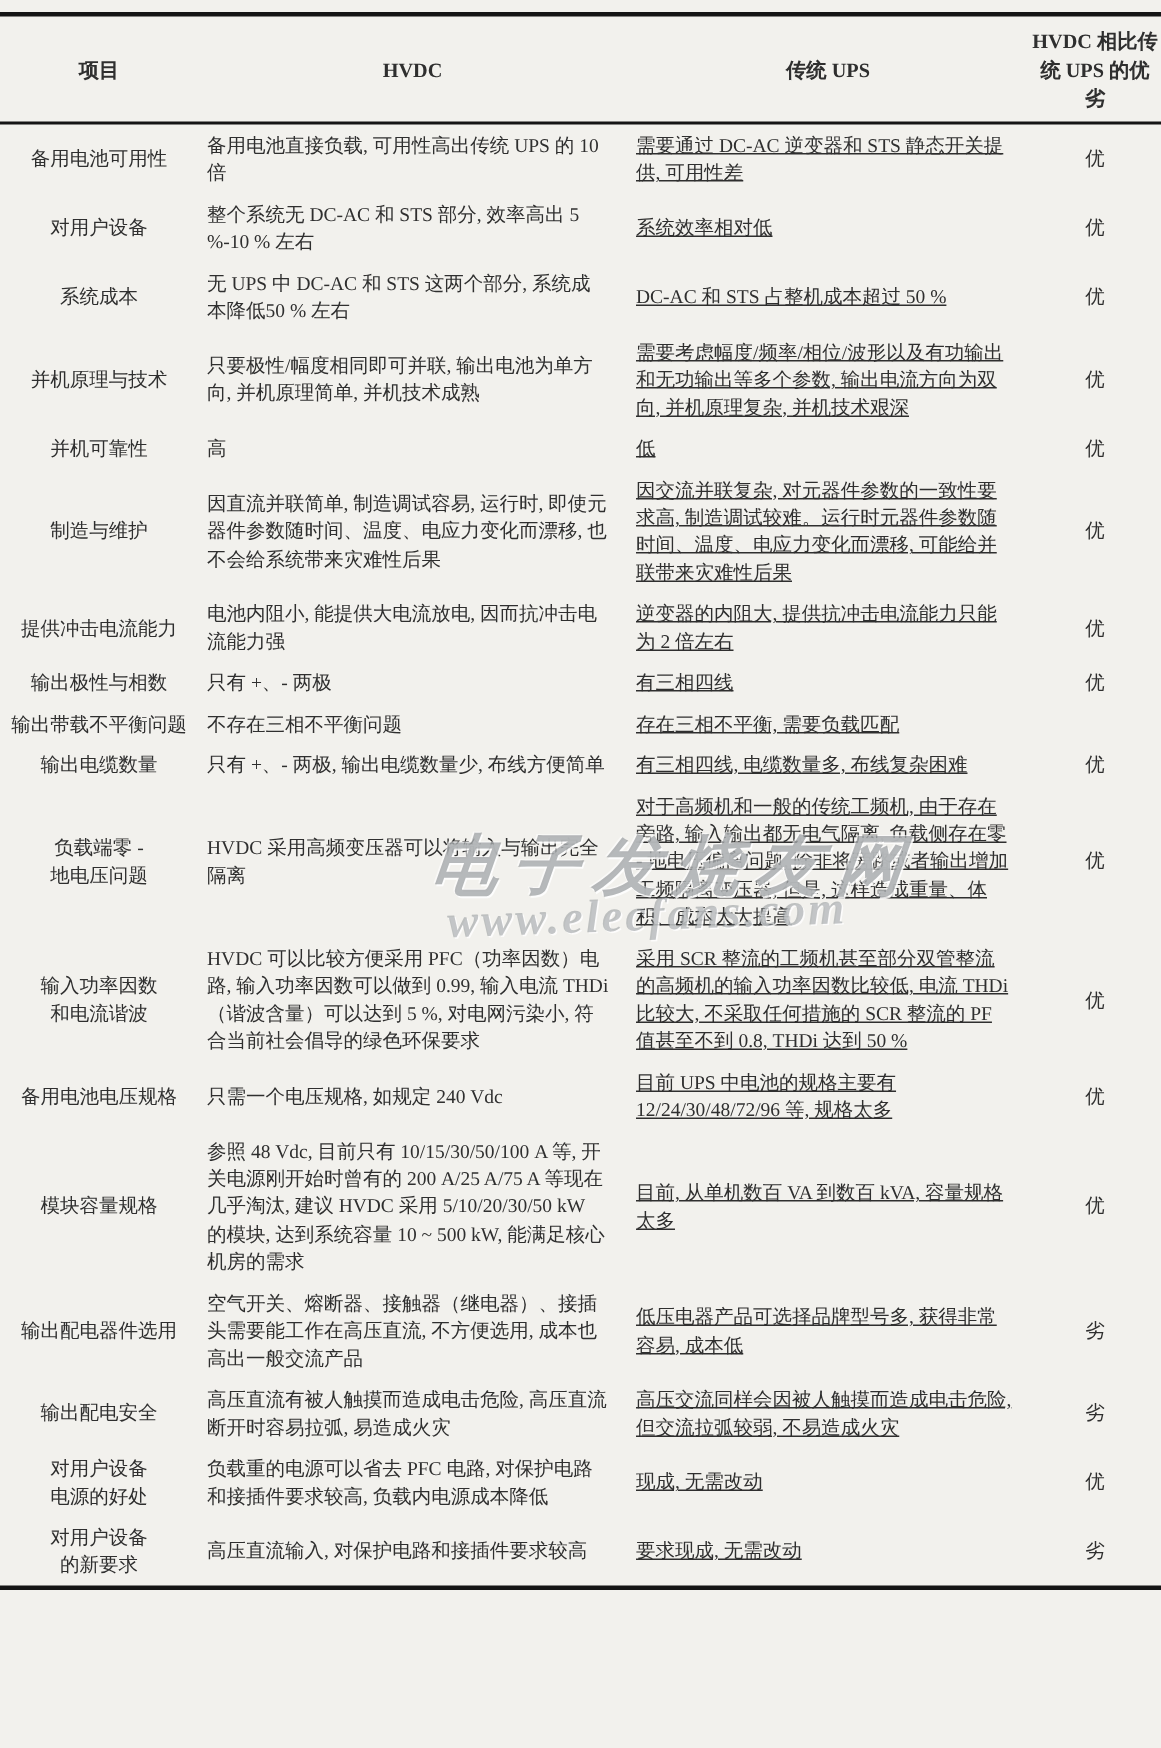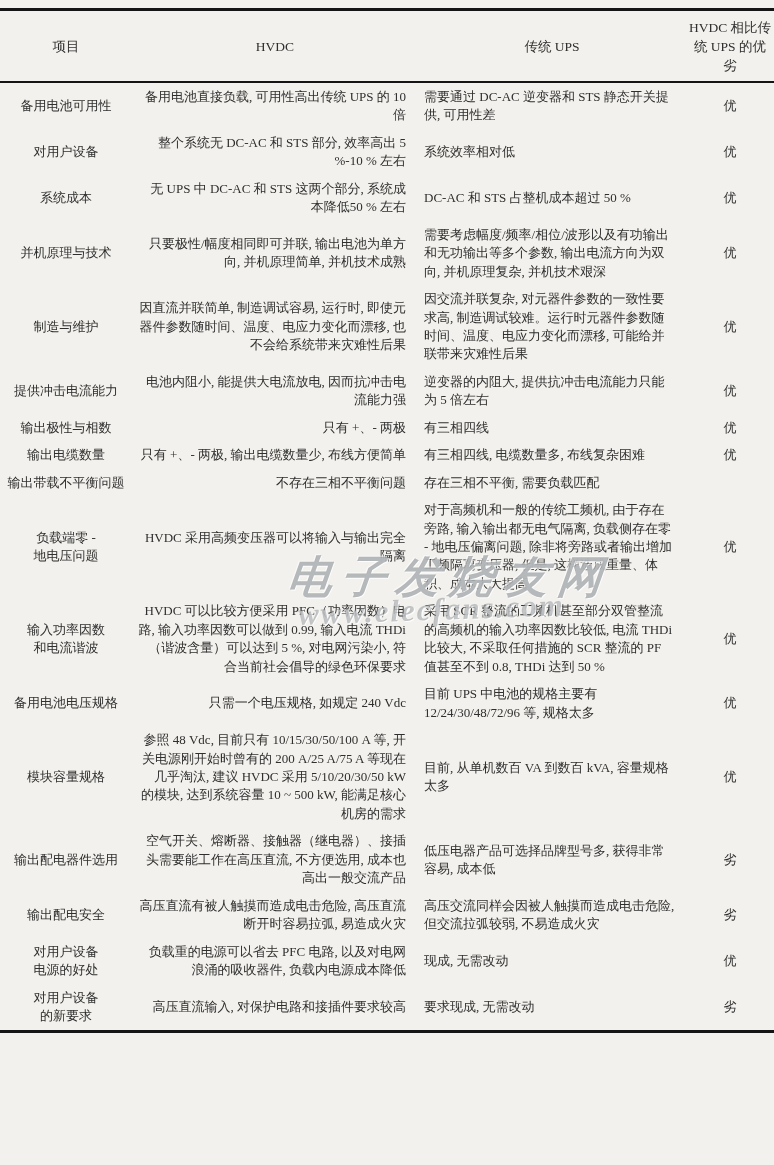--- a/index.html
+++ b/index.html
@@ -29,40 +29,40 @@
     border-bottom: 3px solid #151515;
     font-size: 13px;
     line-height: 1.42;
   }
   col.col-item    { width: 132px; }
   col.col-hvdc    { width: 286px; }
   col.col-ups     { width: 268px; }
   col.col-verdict { width: 88px;  }
 
   thead th {
-    font-weight: normal;
+    font-weight: bold;
     font-size: 13.5px;
     padding: 7px 2px 6px;
     border-bottom: 2px solid #151515;
     vertical-align: middle;
     text-align: center;
     white-space: pre-line;
   }
   tbody td {
     vertical-align: middle;
     padding: 4.5px 8px 4.5px 0;
   }
   td.c-item {
     text-align: center;
     padding-left: 2px;
     padding-right: 2px;
     white-space: pre-line;
   }
-  td.c-hvdc { padding-left: 6px;  padding-right: 12px; text-align: right; }
-  td.c-ups  { padding-left: 6px;  padding-right: 10px; }
+  td.c-hvdc { padding-left: 6px;  padding-right: 12px; }
+  td.c-ups  { padding-left: 6px;  padding-right: 10px; text-decoration: underline; }
   td.c-verdict {
     text-align: center;
     padding-left: 2px;
     padding-right: 2px;
   }
 
   .watermark {
     position: absolute;
     left: 0;
     top: 540px;
@@ -142,57 +142,63 @@
     <td class="c-verdict">优</td>
   </tr>
 
   <tr>
     <td class="c-item">并机原理与技术</td>
     <td class="c-hvdc">只要极性/幅度相同即可并联, 输出电池为单方向, 并机原理简单, 并机技术成熟</td>
     <td class="c-ups">需要考虑幅度/频率/相位/波形以及有功输出和无功输出等多个参数, 输出电流方向为双向, 并机原理复杂, 并机技术艰深</td>
     <td class="c-verdict">优</td>
   </tr>
 
+  <tr>
+    <td class="c-item">并机可靠性</td>
+    <td class="c-hvdc">高</td>
+    <td class="c-ups">低</td>
+    <td class="c-verdict">优</td>
+  </tr>
 
   <tr>
     <td class="c-item">制造与维护</td>
     <td class="c-hvdc">因直流并联简单, 制造调试容易, 运行时, 即使元器件参数随时间、温度、电应力变化而漂移, 也不会给系统带来灾难性后果</td>
     <td class="c-ups">因交流并联复杂, 对元器件参数的一致性要求高, 制造调试较难。运行时元器件参数随时间、温度、电应力变化而漂移, 可能给并联带来灾难性后果</td>
     <td class="c-verdict">优</td>
   </tr>
 
   <tr>
     <td class="c-item">提供冲击电流能力</td>
     <td class="c-hvdc">电池内阻小, 能提供大电流放电, 因而抗冲击电流能力强</td>
-    <td class="c-ups">逆变器的内阻大, 提供抗冲击电流能力只能为 5 倍左右</td>
+    <td class="c-ups">逆变器的内阻大, 提供抗冲击电流能力只能为 2 倍左右</td>
     <td class="c-verdict">优</td>
   </tr>
 
   <tr>
     <td class="c-item">输出极性与相数</td>
     <td class="c-hvdc">只有 +、- 两极</td>
     <td class="c-ups">有三相四线</td>
-    <td class="c-verdict">优</td>
-  </tr>
-
-  <tr>
-    <td class="c-item">输出电缆数量</td>
-    <td class="c-hvdc">只有 +、- 两极, 输出电缆数量少, 布线方便简单</td>
-    <td class="c-ups">有三相四线, 电缆数量多, 布线复杂困难</td>
     <td class="c-verdict">优</td>
   </tr>
 
   <tr>
     <td class="c-item">输出带载不平衡问题</td>
     <td class="c-hvdc">不存在三相不平衡问题</td>
     <td class="c-ups">存在三相不平衡, 需要负载匹配</td>
     <td class="c-verdict"></td>
   </tr>
 
   <tr>
+    <td class="c-item">输出电缆数量</td>
+    <td class="c-hvdc">只有 +、- 两极, 输出电缆数量少, 布线方便简单</td>
+    <td class="c-ups">有三相四线, 电缆数量多, 布线复杂困难</td>
+    <td class="c-verdict">优</td>
+  </tr>
+
+  <tr>
     <td class="c-item">负载端零 -
 地电压问题</td>
     <td class="c-hvdc">HVDC 采用高频变压器可以将输入与输出完全隔离</td>
     <td class="c-ups">对于高频机和一般的传统工频机, 由于存在旁路, 输入输出都无电气隔离, 负载侧存在零 - 地电压偏离问题, 除非将旁路或者输出增加工频隔离变压器, 但是, 这样造成重量、体积、成本大大提高</td>
     <td class="c-verdict">优</td>
   </tr>
 
   <tr>
     <td class="c-item">输入功率因数
 和电流谐波</td>
@@ -226,21 +232,21 @@
   <tr>
     <td class="c-item">输出配电安全</td>
     <td class="c-hvdc">高压直流有被人触摸而造成电击危险, 高压直流断开时容易拉弧, 易造成火灾</td>
     <td class="c-ups">高压交流同样会因被人触摸而造成电击危险, 但交流拉弧较弱, 不易造成火灾</td>
     <td class="c-verdict">劣</td>
   </tr>
 
   <tr>
     <td class="c-item">对用户设备
 电源的好处</td>
-    <td class="c-hvdc">负载重的电源可以省去 PFC 电路, 以及对电网浪涌的吸收器件, 负载内电源成本降低</td>
+    <td class="c-hvdc">负载重的电源可以省去 PFC 电路, 对保护电路和接插件要求较高, 负载内电源成本降低</td>
     <td class="c-ups">现成, 无需改动</td>
     <td class="c-verdict">优</td>
   </tr>
 
   <tr>
     <td class="c-item">对用户设备
 的新要求</td>
     <td class="c-hvdc">高压直流输入, 对保护电路和接插件要求较高</td>
     <td class="c-ups">要求现成, 无需改动</td>
     <td class="c-verdict">劣</td>

